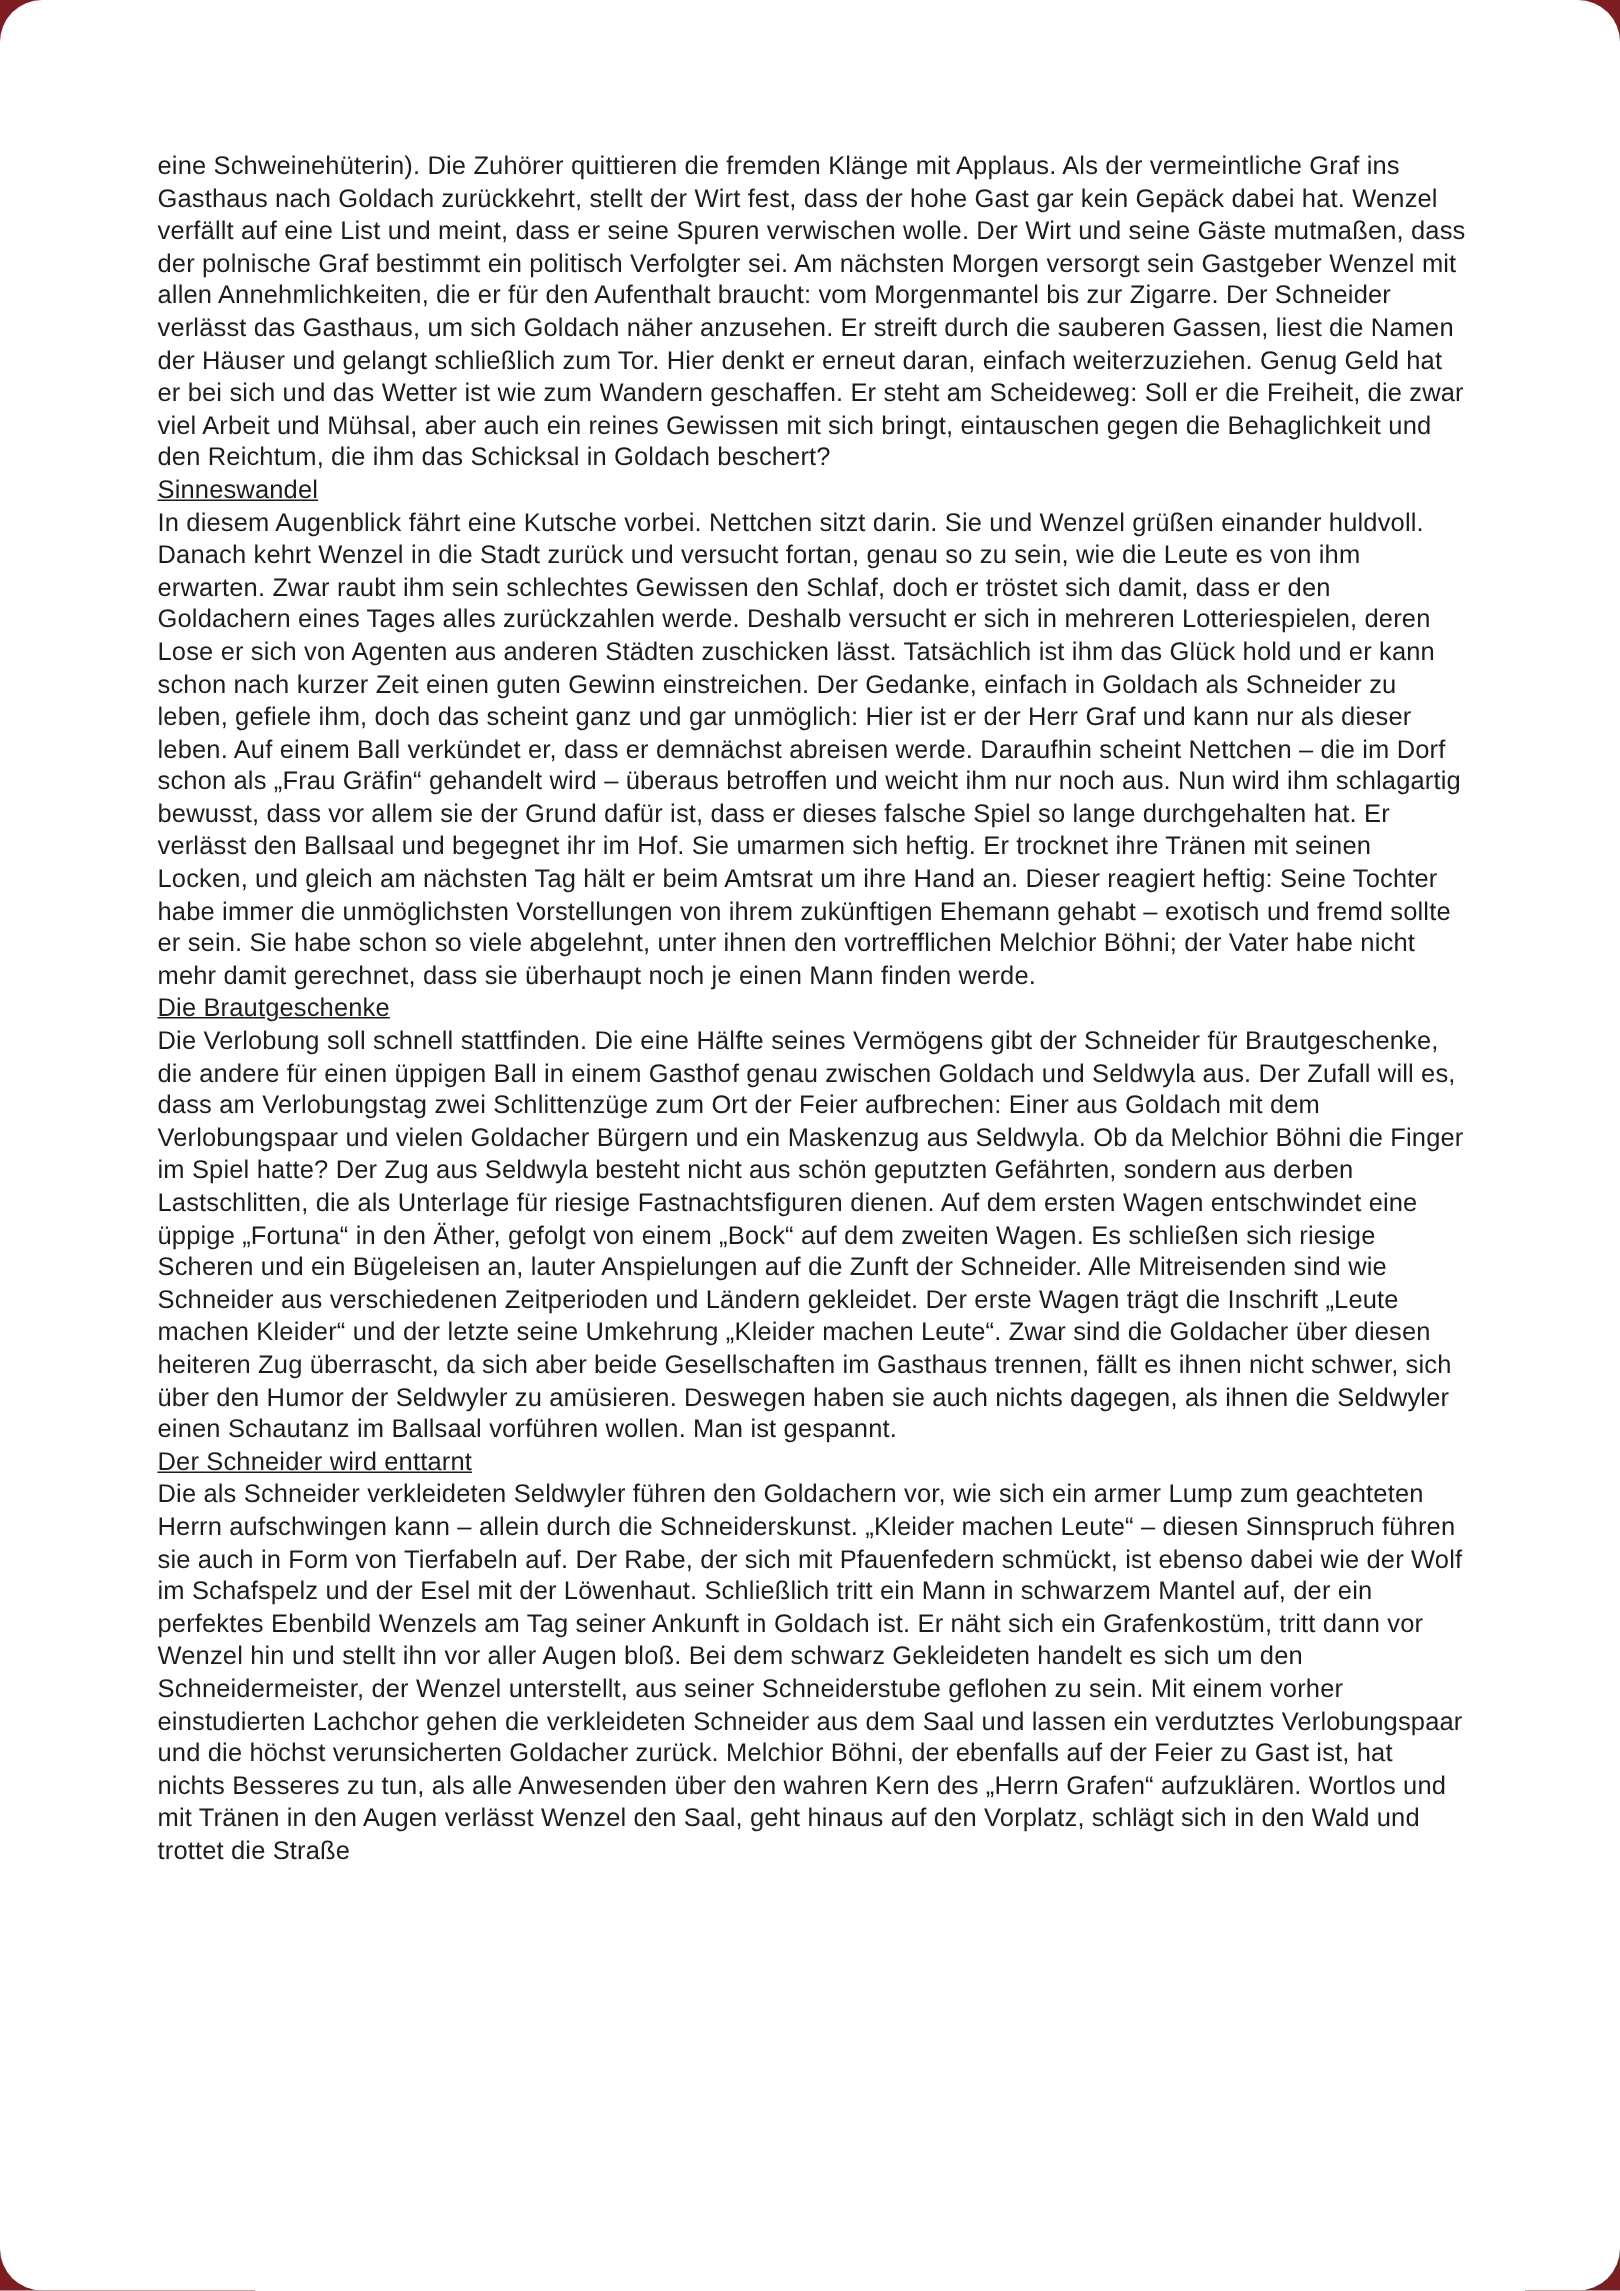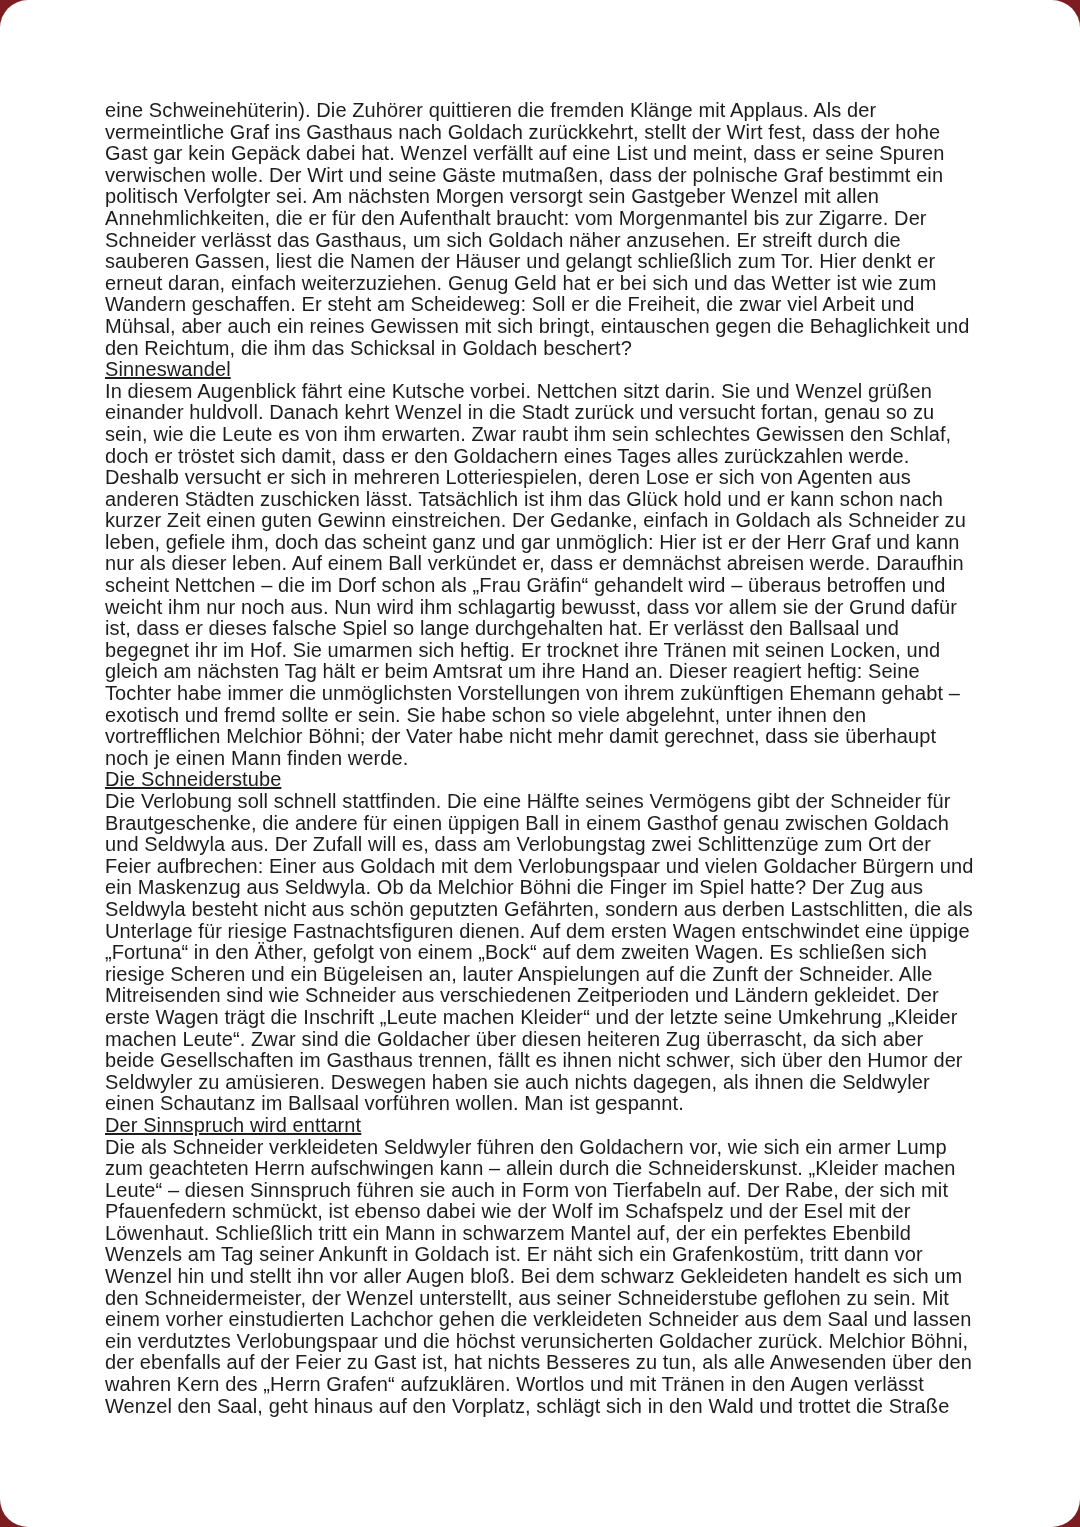--- a/index.html
+++ b/index.html
@@ -21,21 +21,21 @@
     border-radius: 28px;
     box-sizing: border-box;
   }
   .content {
     position: absolute;
     top: 100px;
     left: 105px;
     right: 103px;
     bottom: 60px;
     color: #1d1d1f;
-    font-size: 20px;
+    font-size: 17px;
     line-height: 21.6px;
     text-align: left;
     letter-spacing: 0.1px;
   }
   .block {
     margin: 0;
     padding: 0;
     white-space: pre-wrap;
   }
   .block.heading {
@@ -44,18 +44,18 @@
   }
 </style>
 </head>
 <body style="background: rgb(125, 29, 34);">
 
 <div class="page" style="background: rgb(255, 255, 255);">
   <div class="content" style="color: rgb(29, 29, 31);">
       <p class="block paragraph">eine Schweinehüterin). Die Zuhörer quittieren die fremden Klänge mit Applaus. Als der vermeintliche Graf ins Gasthaus nach Goldach zurückkehrt, stellt der Wirt fest, dass der hohe Gast gar kein Gepäck dabei hat. Wenzel verfällt auf eine List und meint, dass er seine Spuren verwischen wolle. Der Wirt und seine Gäste mutmaßen, dass der polnische Graf bestimmt ein politisch Verfolgter sei. Am nächsten Morgen versorgt sein Gastgeber Wenzel mit allen Annehmlichkeiten, die er für den Aufenthalt braucht: vom Morgenmantel bis zur Zigarre. Der Schneider verlässt das Gasthaus, um sich Goldach näher anzusehen. Er streift durch die sauberen Gassen, liest die Namen der Häuser und gelangt schließlich zum Tor. Hier denkt er erneut daran, einfach weiterzuziehen. Genug Geld hat er bei sich und das Wetter ist wie zum Wandern geschaffen. Er steht am Scheideweg: Soll er die Freiheit, die zwar viel Arbeit und Mühsal, aber auch ein reines Gewissen mit sich bringt, eintauschen gegen die Behaglichkeit und den Reichtum, die ihm das Schicksal in Goldach beschert?</p>
       <p class="block heading">Sinneswandel</p>
       <p class="block paragraph">In diesem Augenblick fährt eine Kutsche vorbei. Nettchen sitzt darin. Sie und Wenzel grüßen einander huldvoll. Danach kehrt Wenzel in die Stadt zurück und versucht fortan, genau so zu sein, wie die Leute es von ihm erwarten. Zwar raubt ihm sein schlechtes Gewissen den Schlaf, doch er tröstet sich damit, dass er den Goldachern eines Tages alles zurückzahlen werde. Deshalb versucht er sich in mehreren Lotteriespielen, deren Lose er sich von Agenten aus anderen Städten zuschicken lässt. Tatsächlich ist ihm das Glück hold und er kann schon nach kurzer Zeit einen guten Gewinn einstreichen. Der Gedanke, einfach in Goldach als Schneider zu leben, gefiele ihm, doch das scheint ganz und gar unmöglich: Hier ist er der Herr Graf und kann nur als dieser leben. Auf einem Ball verkündet er, dass er demnächst abreisen werde. Daraufhin scheint Nettchen – die im Dorf schon als „Frau Gräfin“ gehandelt wird – überaus betroffen und weicht ihm nur noch aus. Nun wird ihm schlagartig bewusst, dass vor allem sie der Grund dafür ist, dass er dieses falsche Spiel so lange durchgehalten hat. Er verlässt den Ballsaal und begegnet ihr im Hof. Sie umarmen sich heftig. Er trocknet ihre Tränen mit seinen Locken, und gleich am nächsten Tag hält er beim Amtsrat um ihre Hand an. Dieser reagiert heftig: Seine Tochter habe immer die unmöglichsten Vorstellungen von ihrem zukünftigen Ehemann gehabt – exotisch und fremd sollte er sein. Sie habe schon so viele abgelehnt, unter ihnen den vortrefflichen Melchior Böhni; der Vater habe nicht mehr damit gerechnet, dass sie überhaupt noch je einen Mann finden werde.</p>
-      <p class="block heading">Die Schneiderstube</p>
+      <p class="block heading">Die Brautgeschenke</p>
       <p class="block paragraph">Die Verlobung soll schnell stattfinden. Die eine Hälfte seines Vermögens gibt der Schneider für Brautgeschenke, die andere für einen üppigen Ball in einem Gasthof genau zwischen Goldach und Seldwyla aus. Der Zufall will es, dass am Verlobungstag zwei Schlittenzüge zum Ort der Feier aufbrechen: Einer aus Goldach mit dem Verlobungspaar und vielen Goldacher Bürgern und ein Maskenzug aus Seldwyla. Ob da Melchior Böhni die Finger im Spiel hatte? Der Zug aus Seldwyla besteht nicht aus schön geputzten Gefährten, sondern aus derben Lastschlitten, die als Unterlage für riesige Fastnachtsfiguren dienen. Auf dem ersten Wagen entschwindet eine üppige „Fortuna“ in den Äther, gefolgt von einem „Bock“ auf dem zweiten Wagen. Es schließen sich riesige Scheren und ein Bügeleisen an, lauter Anspielungen auf die Zunft der Schneider. Alle Mitreisenden sind wie Schneider aus verschiedenen Zeitperioden und Ländern gekleidet. Der erste Wagen trägt die Inschrift „Leute machen Kleider“ und der letzte seine Umkehrung „Kleider machen Leute“. Zwar sind die Goldacher über diesen heiteren Zug überrascht, da sich aber beide Gesellschaften im Gasthaus trennen, fällt es ihnen nicht schwer, sich über den Humor der Seldwyler zu amüsieren. Deswegen haben sie auch nichts dagegen, als ihnen die Seldwyler einen Schautanz im Ballsaal vorführen wollen. Man ist gespannt.</p>
-      <p class="block heading">Der Sinnspruch wird enttarnt</p>
+      <p class="block heading">Der Schneider wird enttarnt</p>
       <p class="block paragraph">Die als Schneider verkleideten Seldwyler führen den Goldachern vor, wie sich ein armer Lump zum geachteten Herrn aufschwingen kann – allein durch die Schneiderskunst. „Kleider machen Leute“ – diesen Sinnspruch führen sie auch in Form von Tierfabeln auf. Der Rabe, der sich mit Pfauenfedern schmückt, ist ebenso dabei wie der Wolf im Schafspelz und der Esel mit der Löwenhaut. Schließlich tritt ein Mann in schwarzem Mantel auf, der ein perfektes Ebenbild Wenzels am Tag seiner Ankunft in Goldach ist. Er näht sich ein Grafenkostüm, tritt dann vor Wenzel hin und stellt ihn vor aller Augen bloß. Bei dem schwarz Gekleideten handelt es sich um den Schneidermeister, der Wenzel unterstellt, aus seiner Schneiderstube geflohen zu sein. Mit einem vorher einstudierten Lachchor gehen die verkleideten Schneider aus dem Saal und lassen ein verdutztes Verlobungspaar und die höchst verunsicherten Goldacher zurück. Melchior Böhni, der ebenfalls auf der Feier zu Gast ist, hat nichts Besseres zu tun, als alle Anwesenden über den wahren Kern des „Herrn Grafen“ aufzuklären. Wortlos und mit Tränen in den Augen verlässt Wenzel den Saal, geht hinaus auf den Vorplatz, schlägt sich in den Wald und trottet die Straße</p>
     </div>
 </div>
 
 </body></html>

